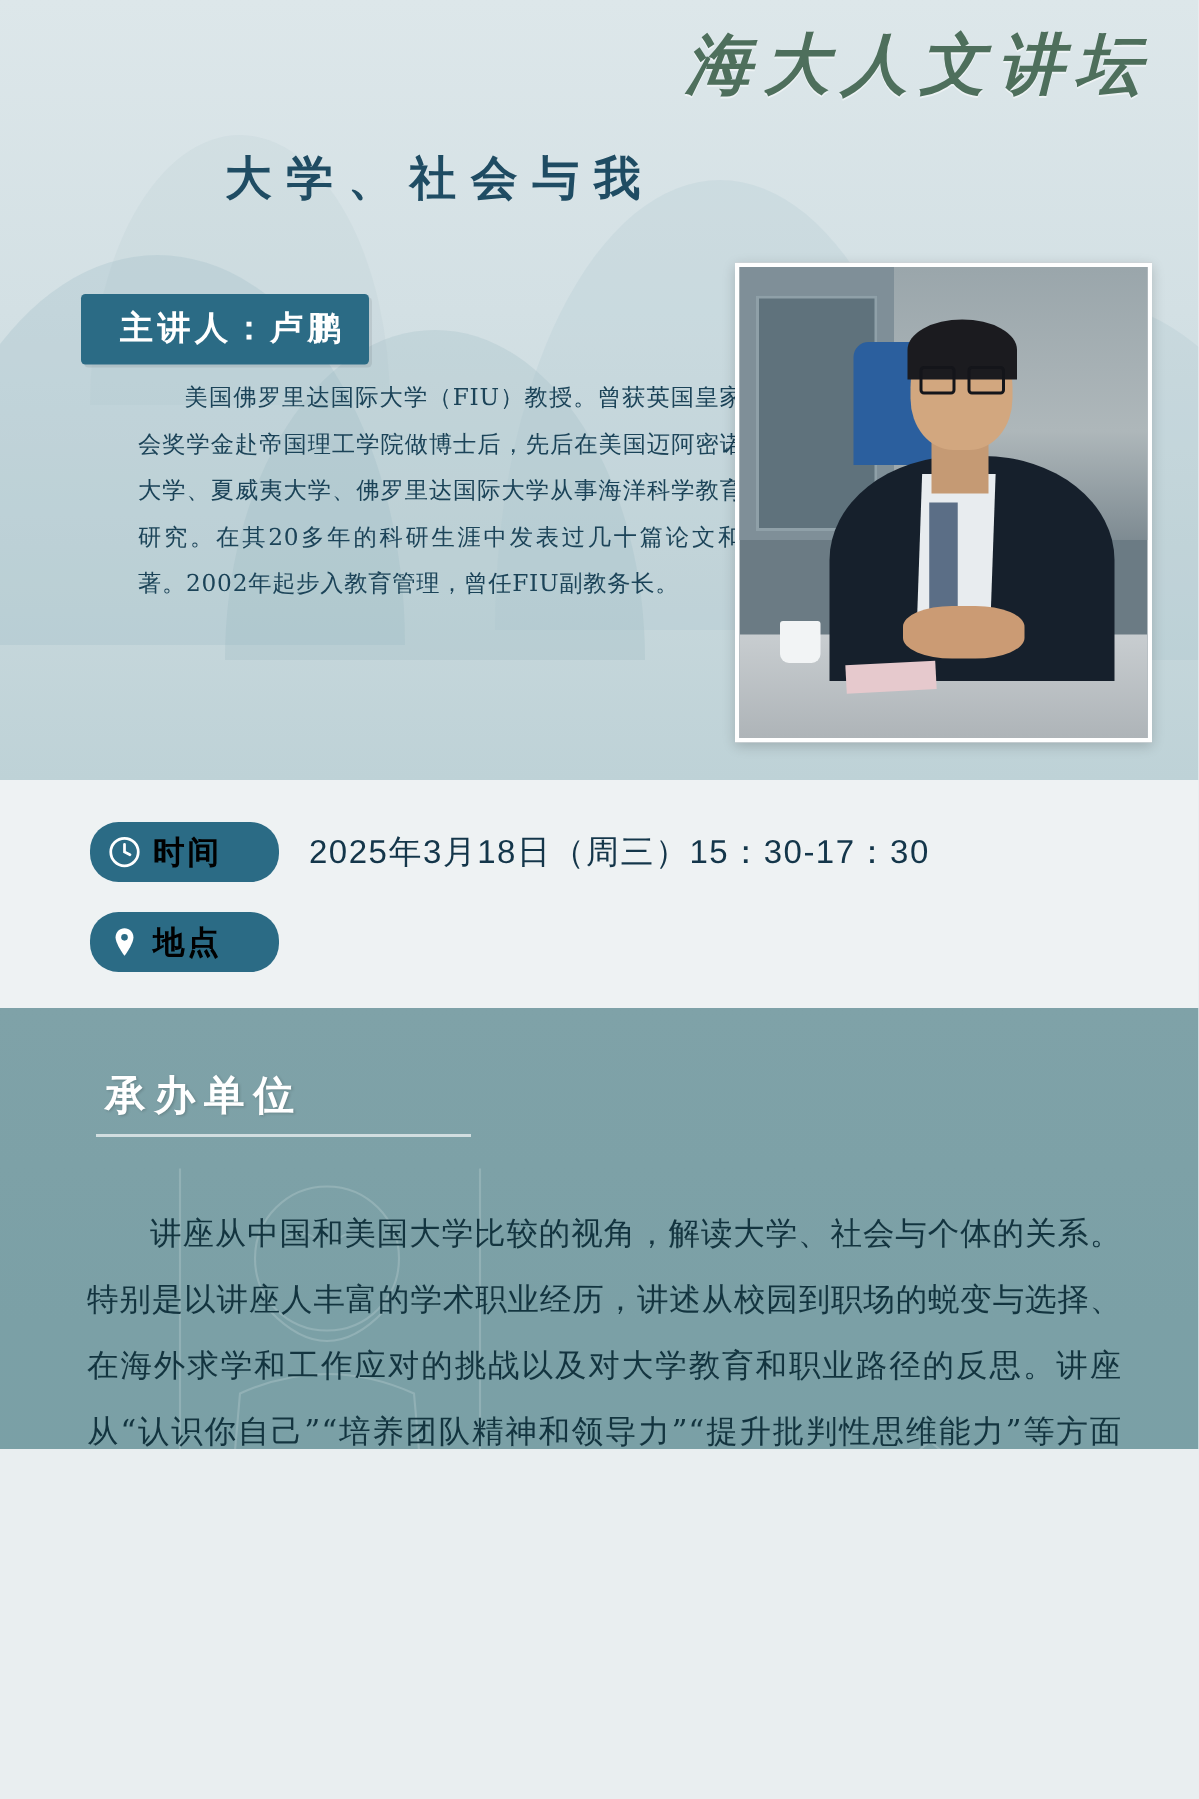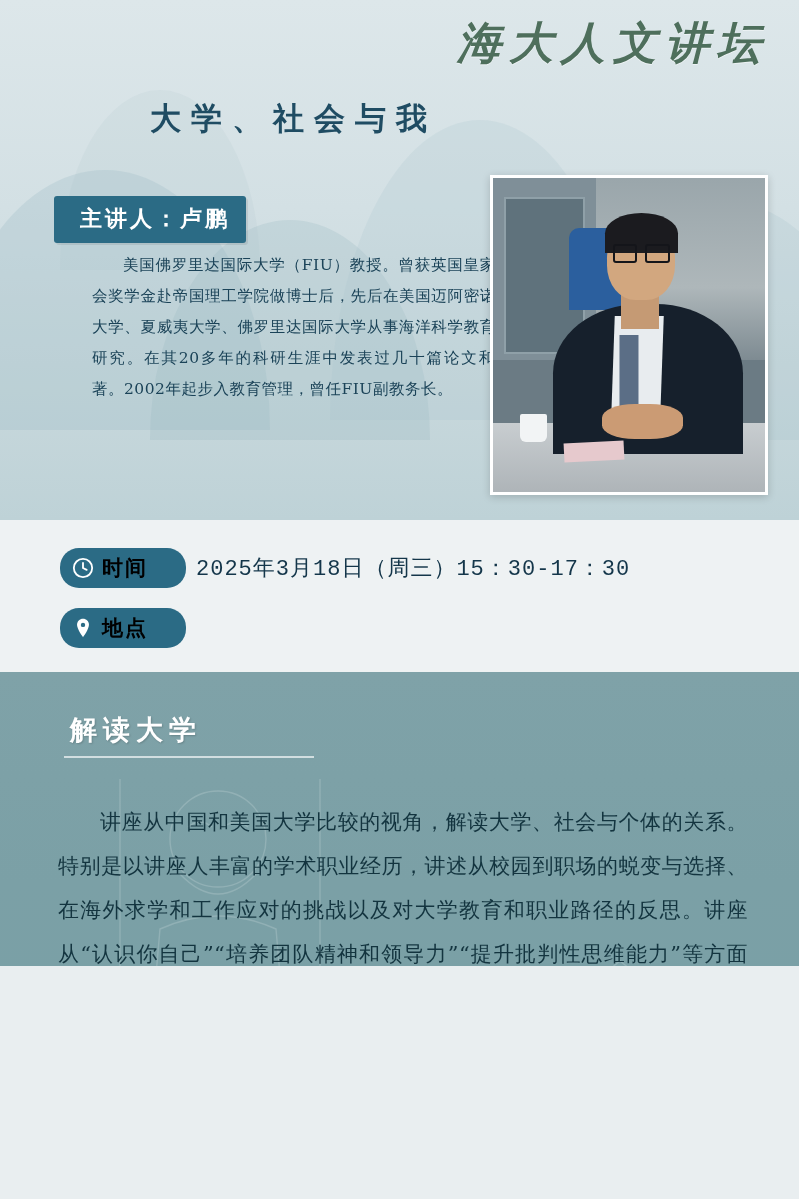--- a/index.html
+++ b/index.html
@@ -118,22 +118,22 @@
     color: #000000;
     border-radius: 19px;
     padding: 6px 18px 6px 12px;
     font-family: "DejaVu Serif", serif;
     font-size: 21px; font-weight: bold;
     letter-spacing: 2px;
     min-width: 126px;
   }
   .info-pill .ico { margin-right: 8px; display: inline-flex; }
   .info-val {
-    margin-left: 10px;
-    font-family: Liberation Mono, monospace;
+    margin-left: 20px;
+    font-family: Liberation Sans, sans-serif;
     font-size: 22px;
     color: #14364a;
     letter-spacing: 1px;
     white-space: nowrap;
   }
 
   
   .content-section {
     position: absolute; left: 0; top: 672px;
     width: 799px; height: 527px;
@@ -287,21 +287,21 @@
         <path d="M470 420 v-150 h90 v-40 h120 v40 h90 v150"></path>
         <path d="M520 420 v-90 h40 v90 M610 420 v-90 h40 v90 M700 420 v-90 h40 v90"></path>
         <path d="M560 230 l60 -48 l60 48"></path>
         <path d="M500 300 h260"></path>
         <path d="M30 420 v-190 h70 v190"></path>
         <path d="M40 250 h50 M40 290 h50 M40 330 h50"></path>
         <text x="318" y="404" font-family="DejaVu Serif, serif" font-size="26" fill="#dfe9ea" stroke="none" letter-spacing="4">中国海洋大学</text>
       </g>
     </svg>
 
-    <div class="section-label">解读大学</div>
+    <div class="section-label">承办单位</div>
     <div class="section-underline"></div>
 
     <div class="content-body">讲座从中国和美国大学比较的视角，解读大学、社会与个体的关系。特别是以讲座人丰富的学术职业经历，讲述从校园到职场的蜕变与选择、在海外求学和工作应对的挑战以及对大学教育和职业路径的反思。讲座从“认识你自己”“培养团队精神和领导力”“提升批判性思维能力”等方面引导大学生积极拥抱AI时代的挑战。</div>
 
     <div class="footer">
       <div class="qr"></div>
       <div class="org-lines">
         <div>主办单位：中国海洋大学文科处</div>
         <div>认识你自己：国际事务与公共管理学院</div>
         <div>讲座从中国和美国大学比较的视角</div>

